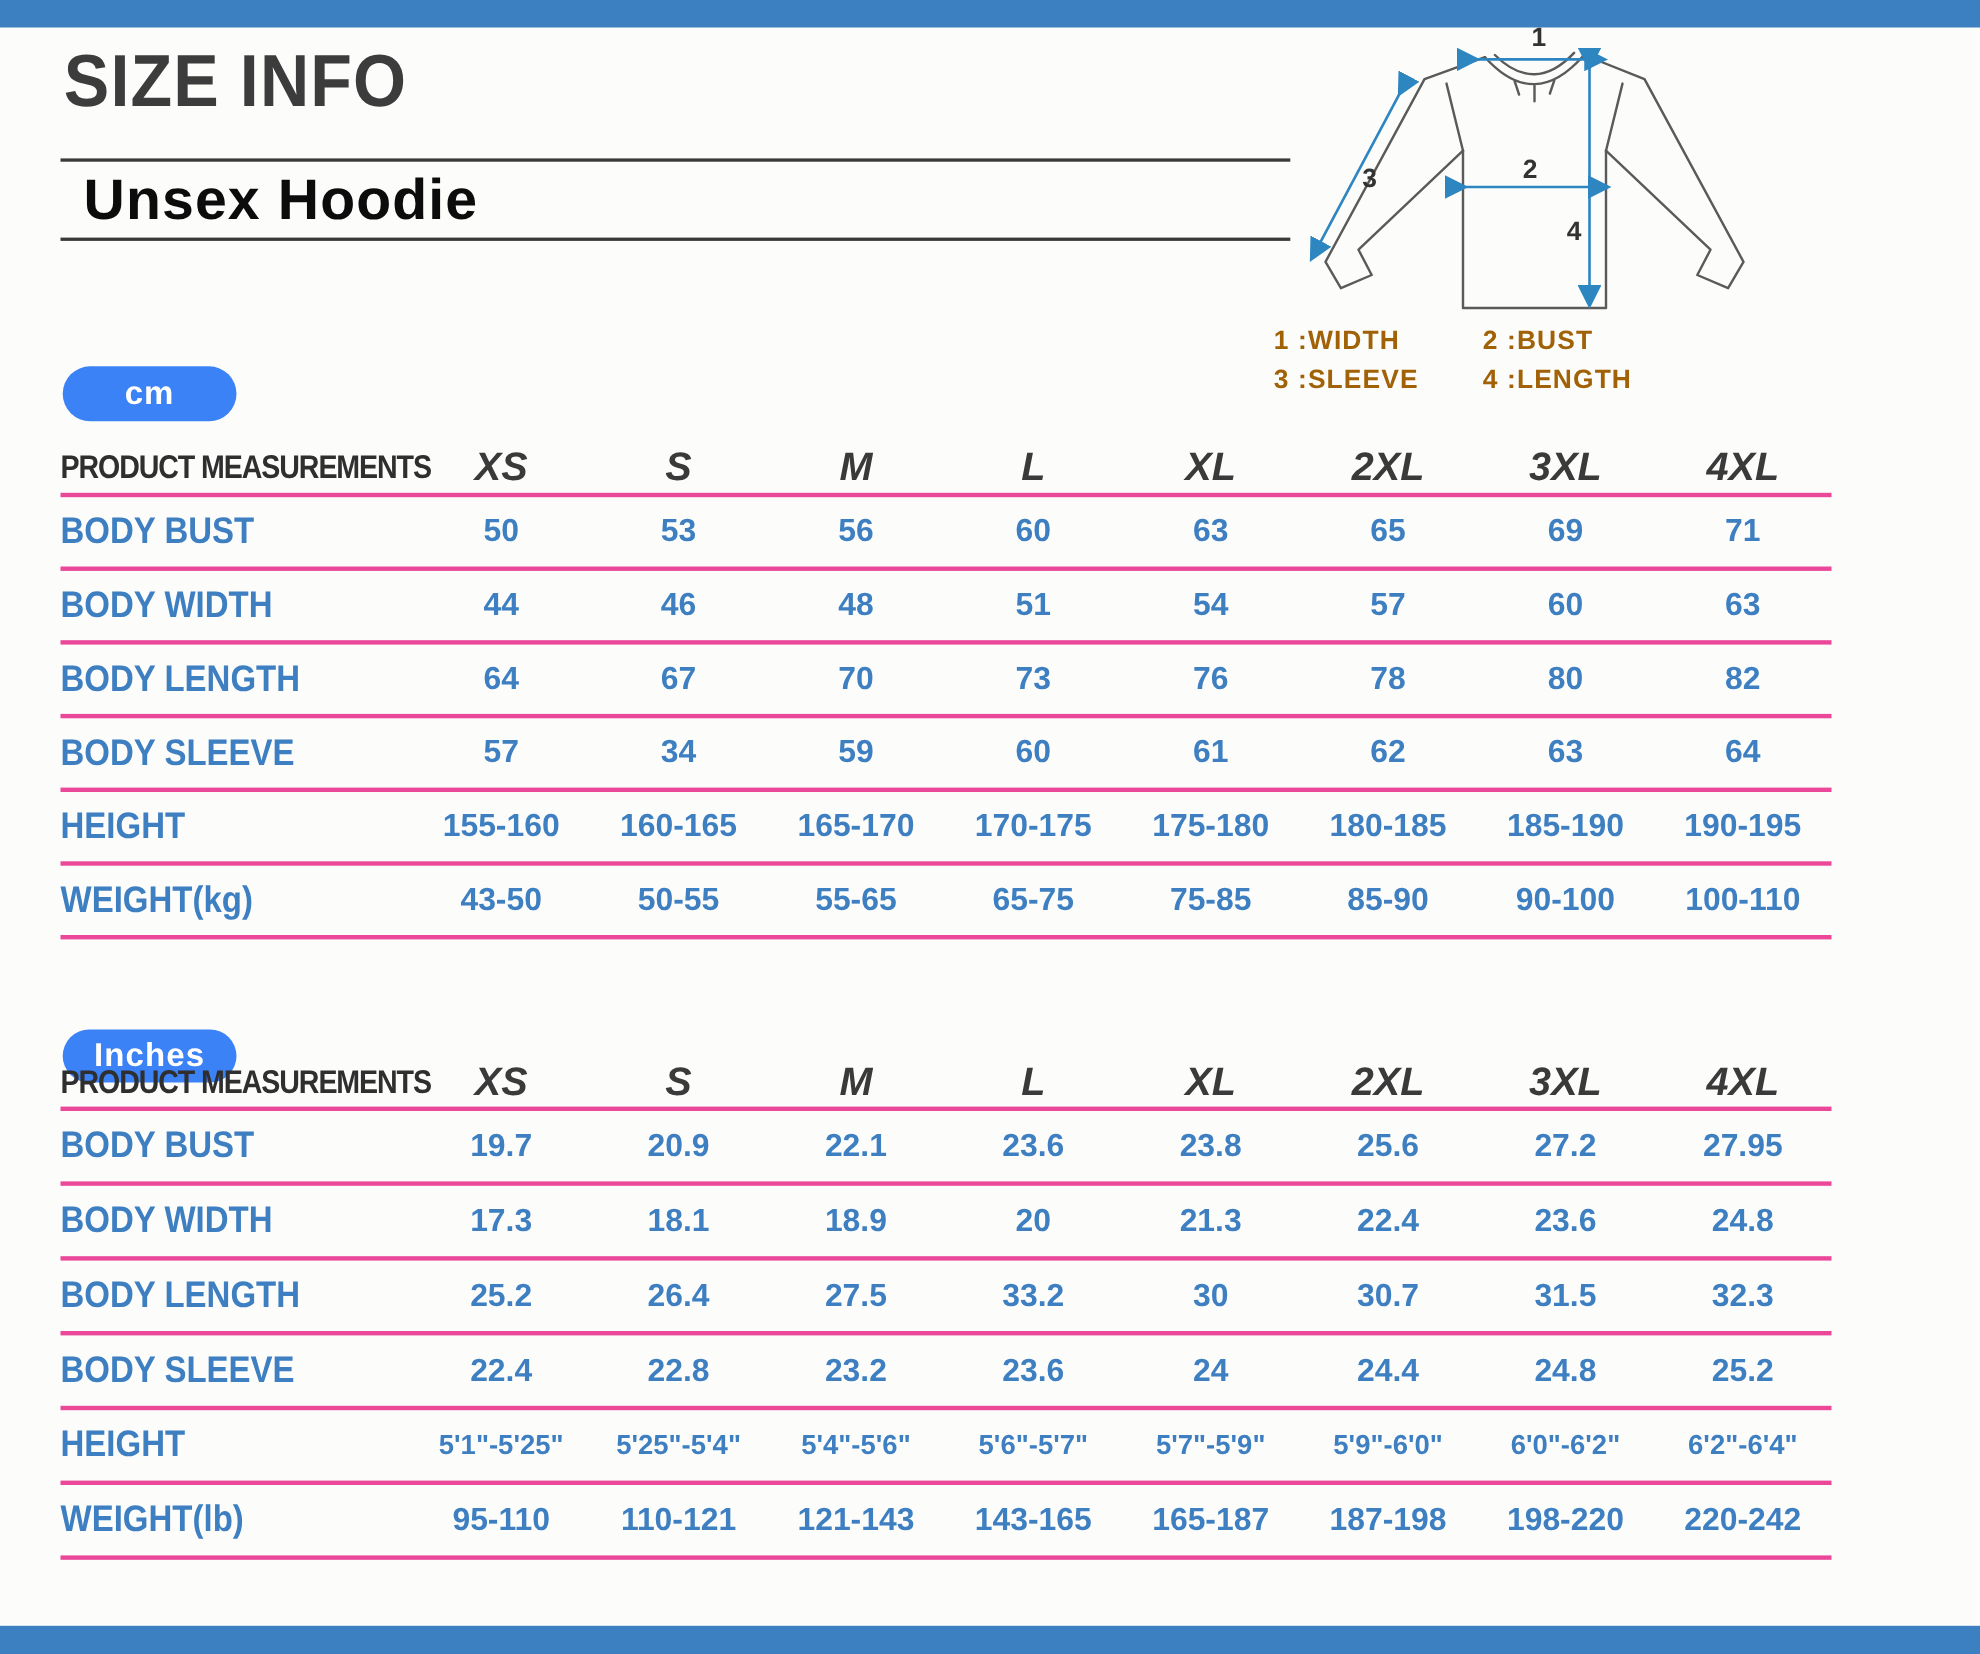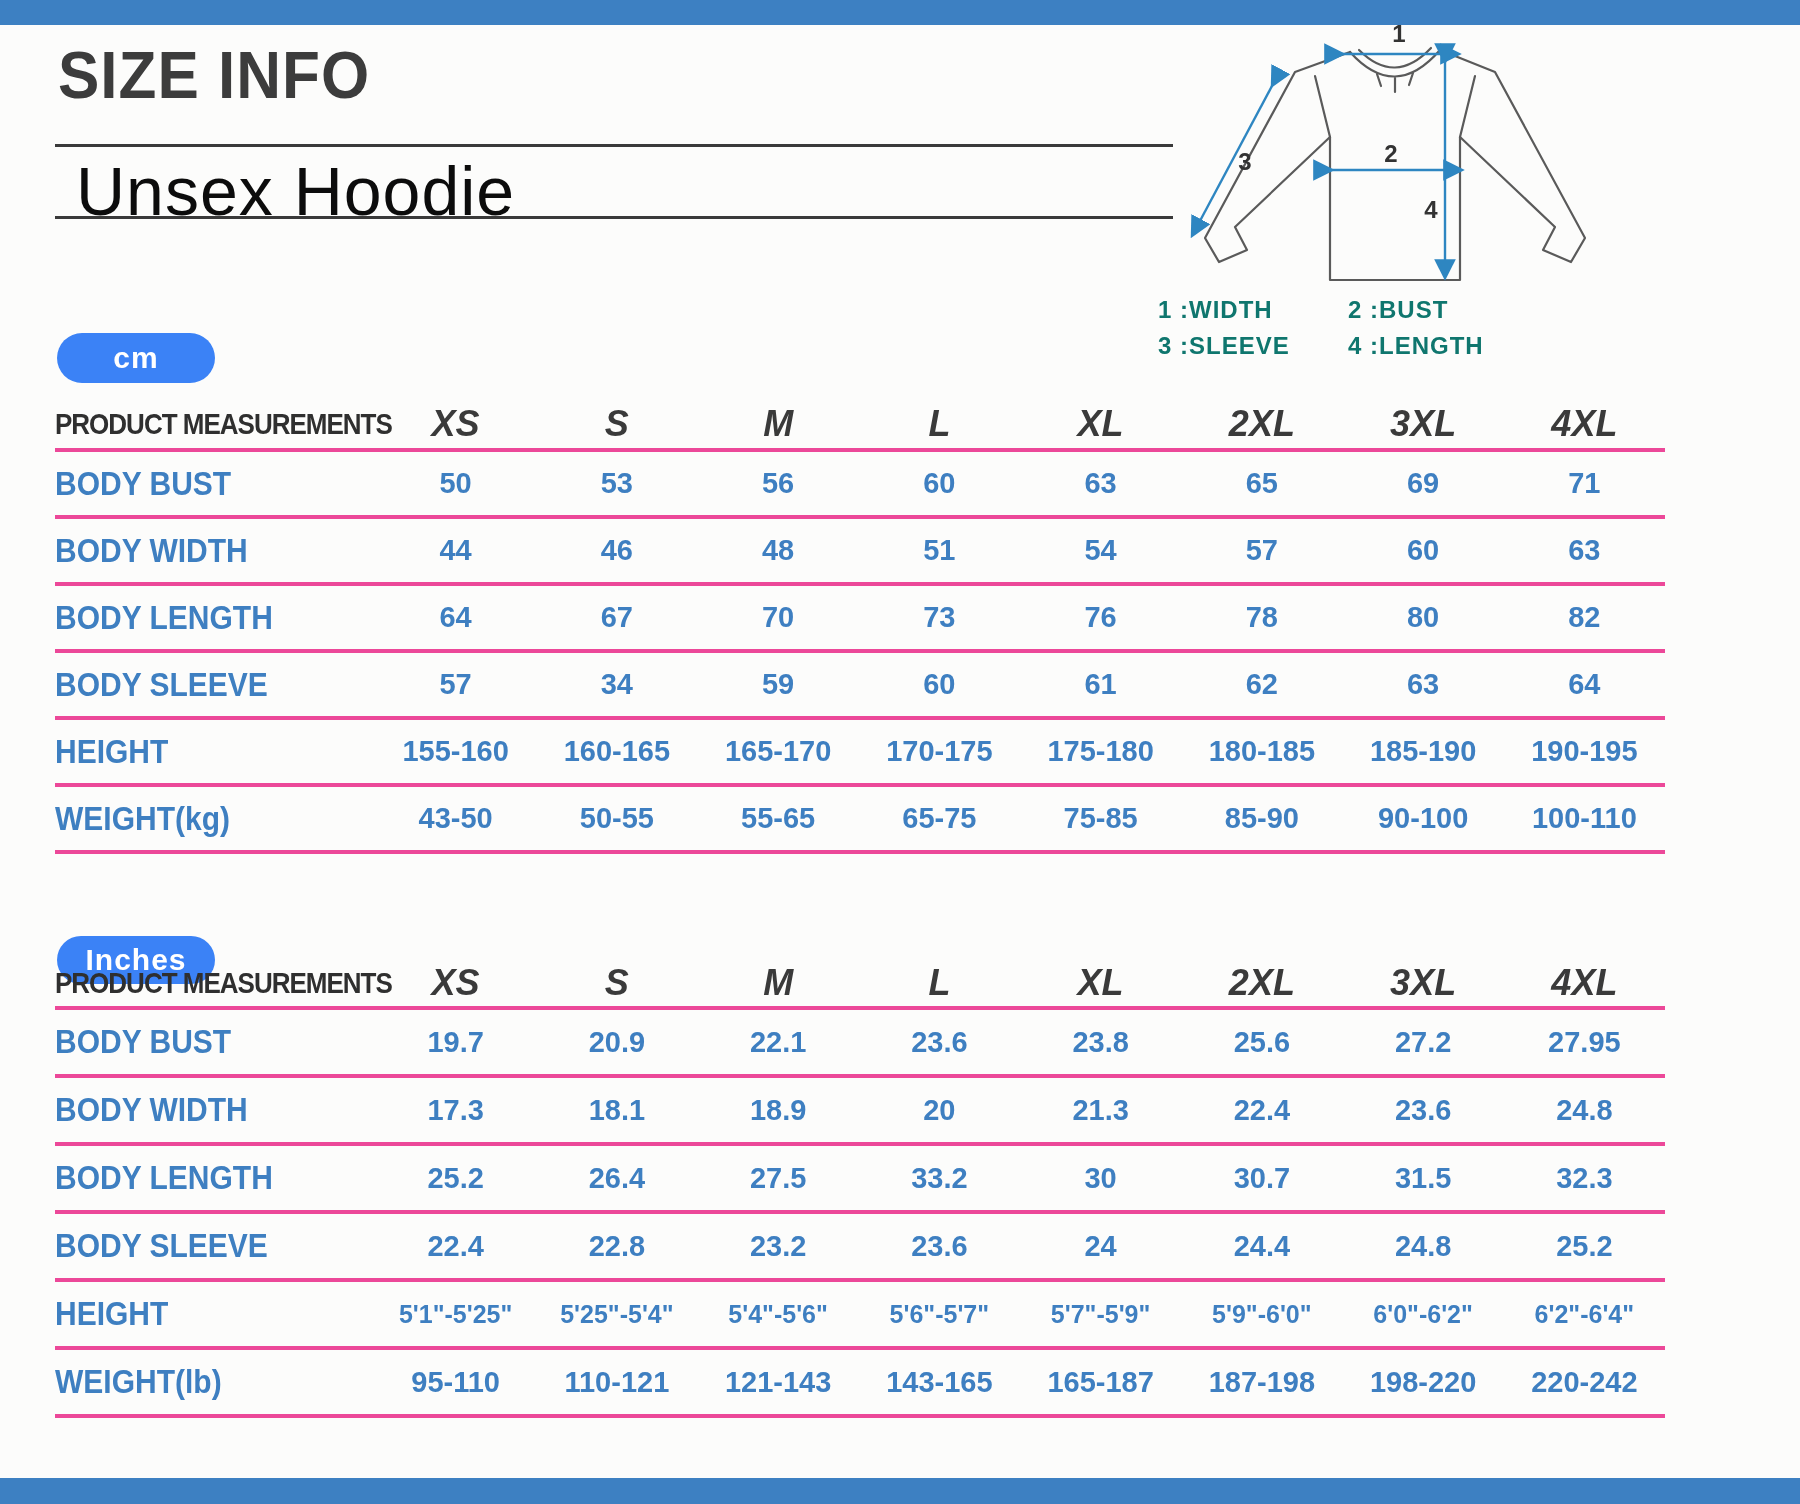--- a/index.html
+++ b/index.html
@@ -15,28 +15,28 @@
   .page-title{
     position:absolute;left:58px;top:36px;
     font-size:62px;font-weight:700;color:#3c3c3c;
     letter-spacing:1px;transform:scaleY(1.08);transform-origin:left top;
   }
   .hline{position:absolute;left:55px;width:1118px;height:3px;background:#3a3a3a;}
   .hline.l1{top:144px;}
   .hline.l2{top:216px;}
   .subtitle{
     position:absolute;left:76px;top:152px;
-    font-size:68px;font-weight:400;color:#0c0c0c;letter-spacing:1px;
+    font-size:52px;font-weight:700;color:#0c0c0c;letter-spacing:1px;
   }
 
   .diagram{position:absolute;left:1145px;top:22px;width:500px;height:275px;}
   .legend{
     position:absolute;left:1158px;top:296px;
     display:grid;grid-template-columns:190px auto;grid-row-gap:8px;
-    font-size:24px;font-weight:700;color:#0f766e;letter-spacing:1px;
+    font-size:24px;font-weight:700;color:#a16207;letter-spacing:1px;
   }
 
   .unit-badge{
     position:absolute;left:57px;width:158px;border-radius:26px;
     background:#3b82f6;color:#ffffff;font-weight:700;font-size:30px;
     display:flex;align-items:center;justify-content:center;letter-spacing:1px;
   }
   .unit-badge.cm{top:333px;height:50px;}
   .unit-badge.inches{top:914px;height:48px;margin-top:22px;}
 

